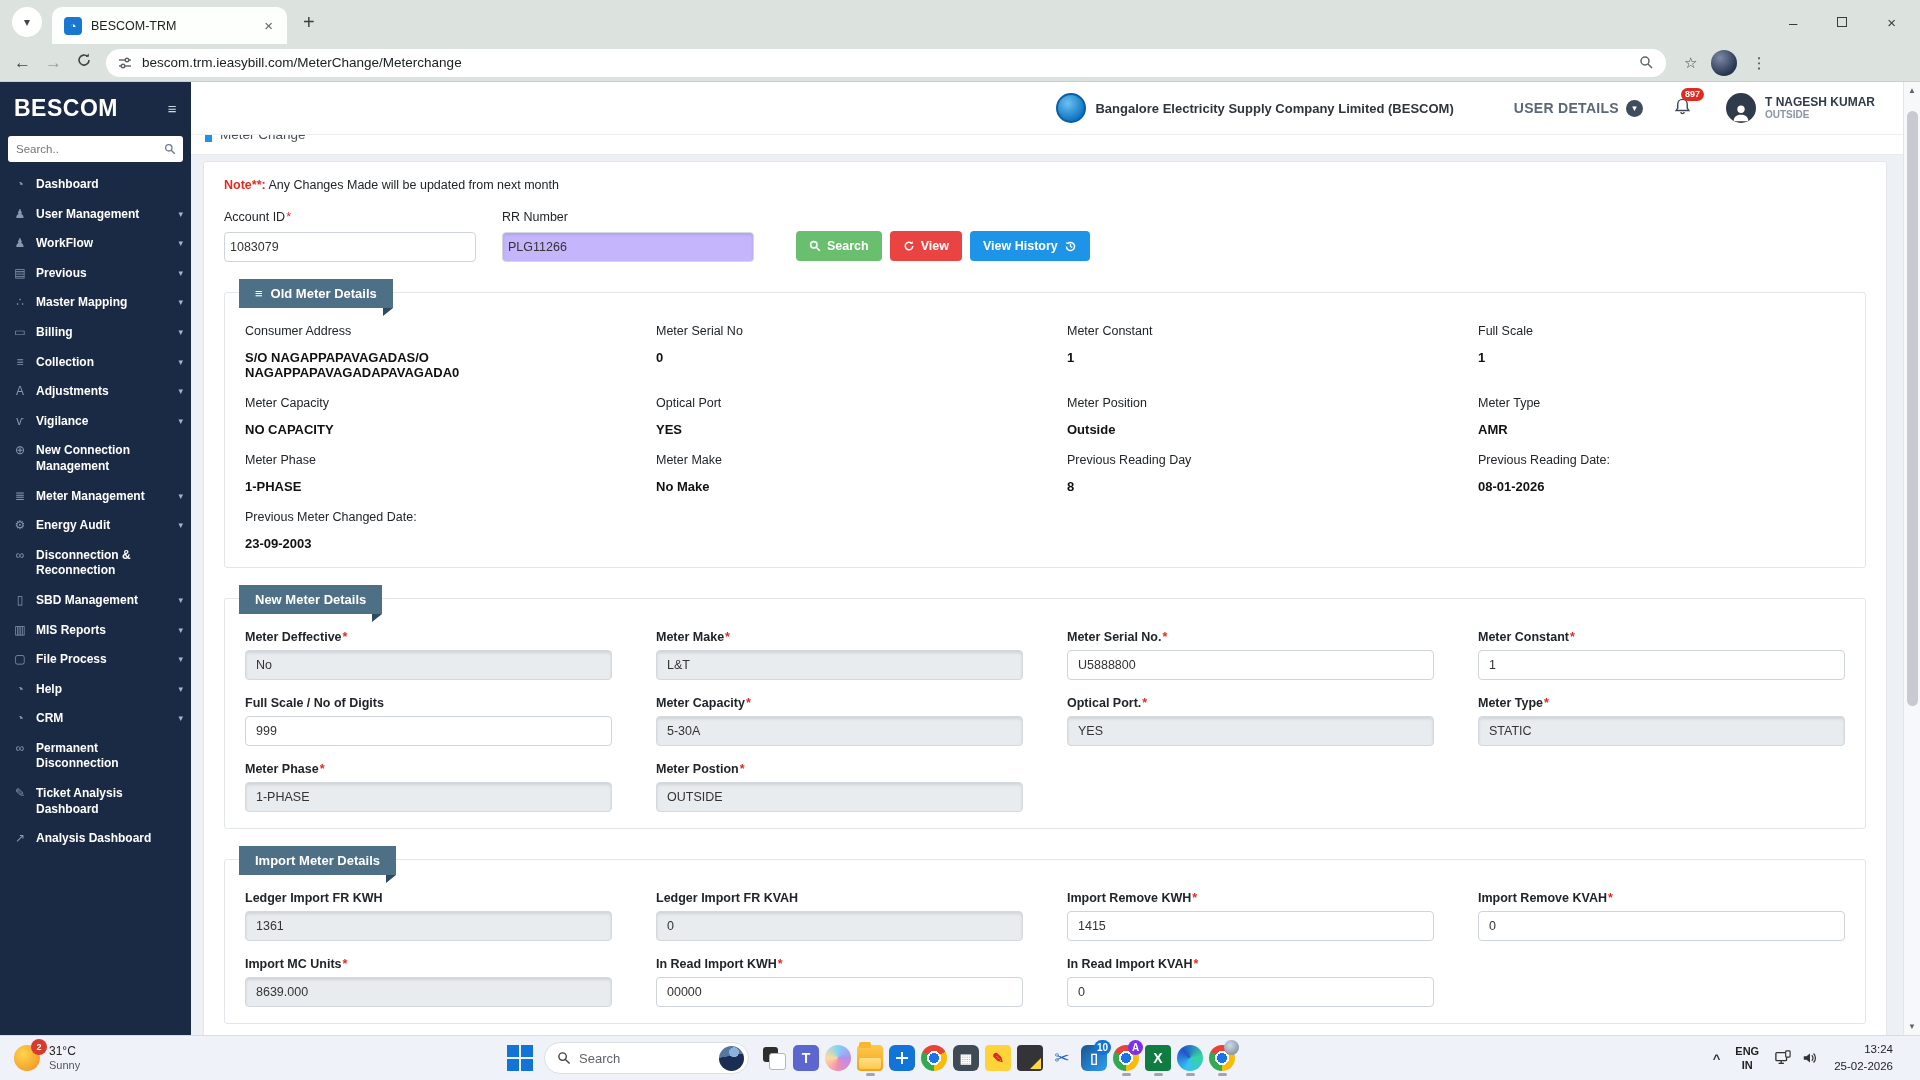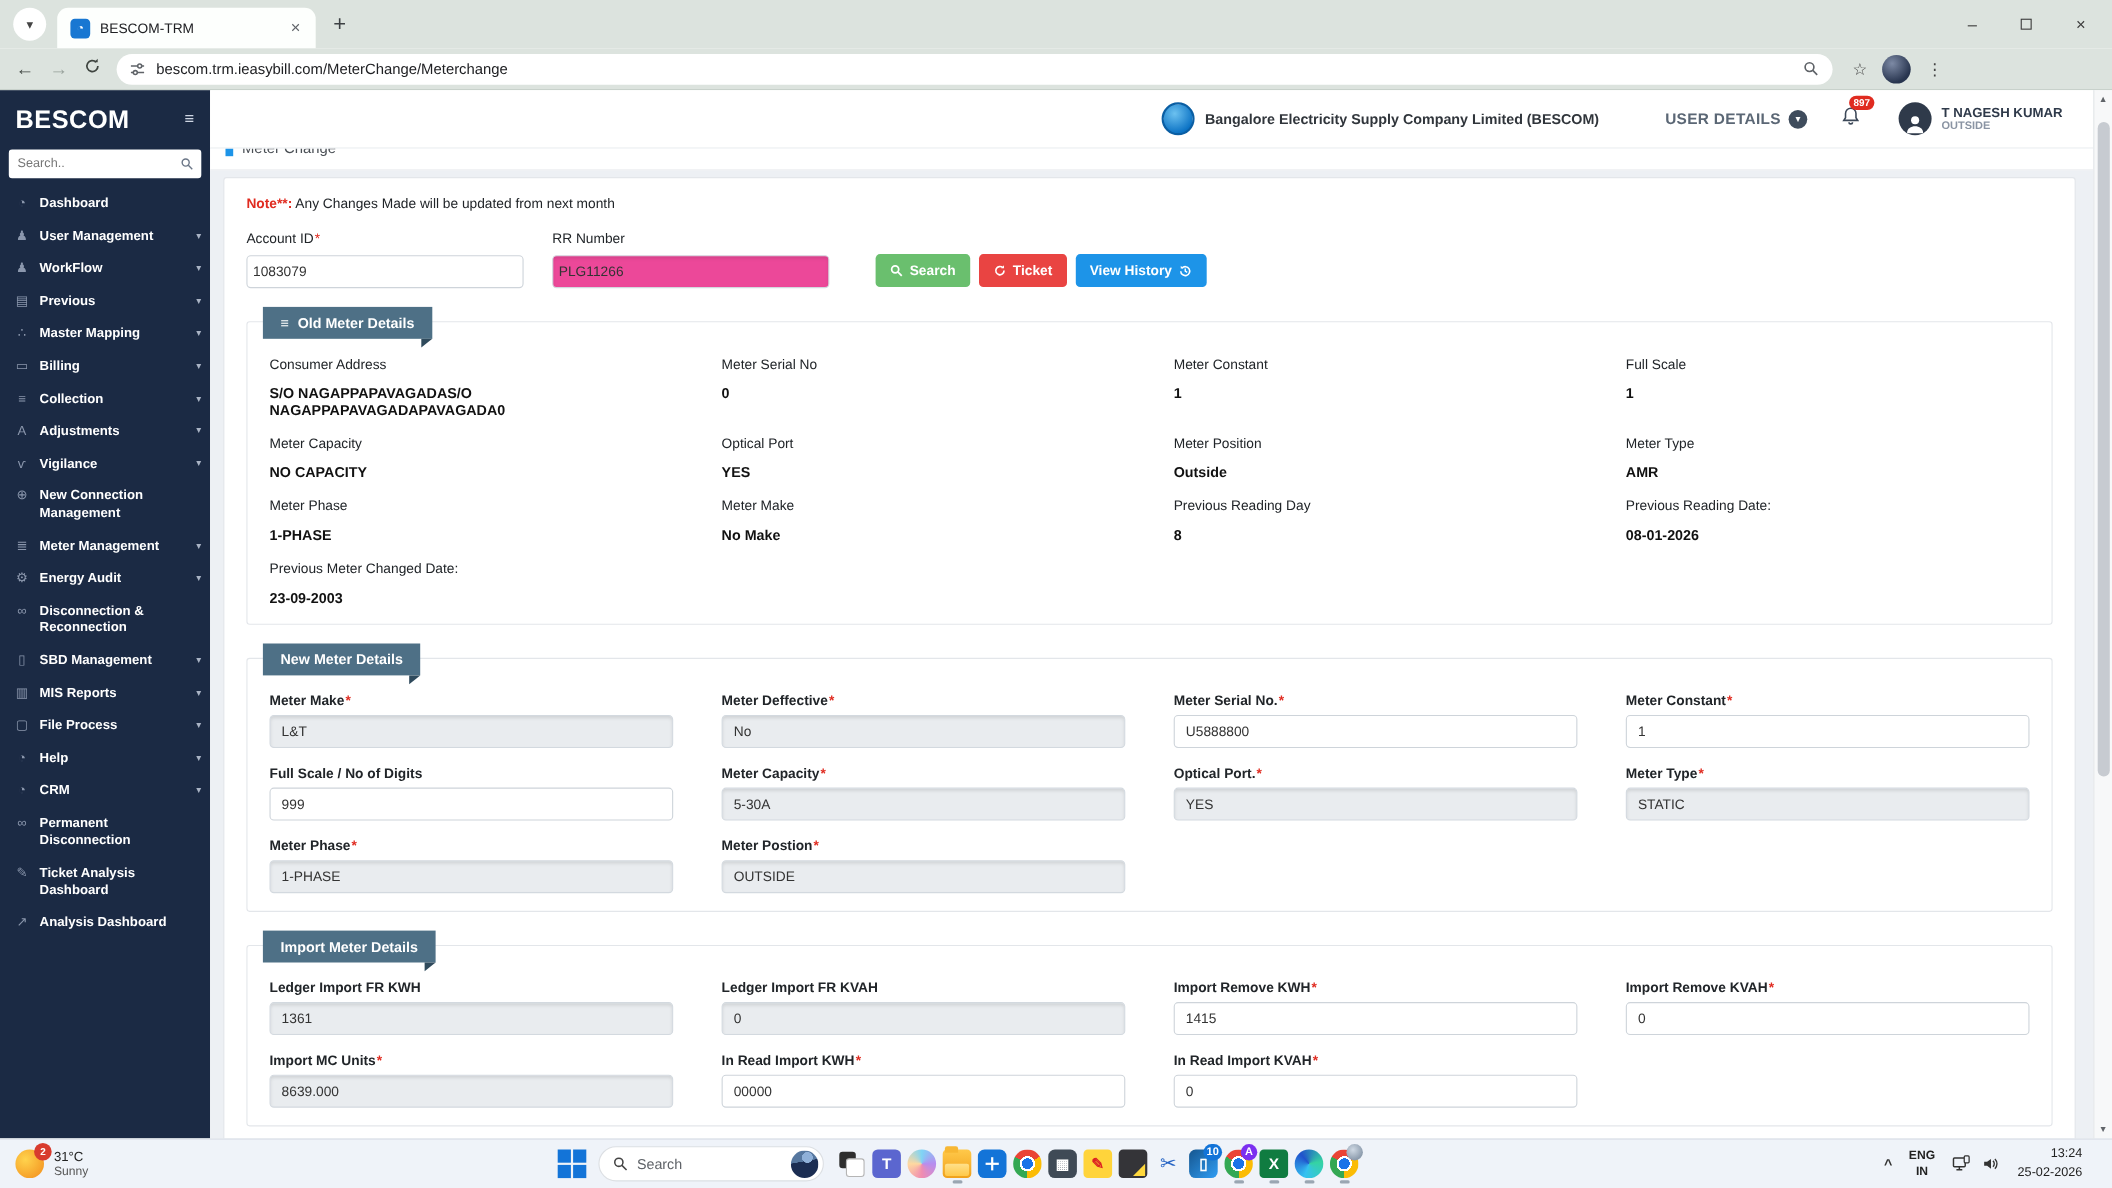--- a/index.html
+++ b/index.html
@@ -61,21 +61,21 @@
   .title-inner{margin-top:-8px;display:flex;align-items:center;gap:8px;padding-left:14px}
   .title-bullet{width:7px;height:14px;background:#1d94e8}
   .page-title{font-size:13.5px;color:#4a4f55}
   .main-card{background:#fff;margin:6px 16px 0 12px;border:1px solid #e3e6ea;border-radius:3px;padding:6px 20px 0}
   .note{font-size:12.5px;margin:10px 0 18px}
   .note .red{color:#e02b20;font-weight:700}
   .acct-row{display:flex;align-items:flex-end;gap:26px;margin-bottom:24px}
   .fblock label,.flabel{display:block;font-size:12.5px;margin-bottom:8px;font-weight:400}
   .req{color:#e02b20;margin-left:1px}
   .txt-input{width:252px;height:30px;border:1px solid #ced4da;border-radius:4px;padding:0 5px;font-size:12.5px;color:#333;font-family:"Liberation Sans",sans-serif}
-  .txt-input.disabled{background:#ec4899;box-shadow:inset 0 2px 3px rgba(0,0,0,.10);border-color:#d3d9df}
+  .txt-input.disabled{background:#c4b5fd;box-shadow:inset 0 2px 3px rgba(0,0,0,.10);border-color:#d3d9df}
   .btn-row{display:flex;gap:8px;margin-left:16px;margin-bottom:1px}
   .btn{height:30px;border:none;border-radius:4px;color:#fff;font-size:12.5px;font-weight:700;padding:0 13px;display:flex;align-items:center;gap:6px;cursor:pointer;font-family:"Liberation Sans",sans-serif}
   .btn-search{background:#6abf6e}
   .btn-reset{background:#e94442}
   .btn-history{background:#1d94e8}
 
   .section{border:1px solid #e3e6ea;border-radius:3px;margin:30px 0 0;padding:0 14px 16px;position:relative}
   .section-tab{position:relative;top:-14px;display:inline-flex;align-items:center;gap:8px;background:#4e7086;color:#fff;font-weight:700;font-size:13px;padding:7px 16px}
   .section-tab::after{content:"";position:absolute;right:0;bottom:-8px;border-style:solid;border-width:8px 10px 0 0;border-color:#2f4a5c transparent transparent transparent}
   .tab-ham{font-size:13px}
@@ -374,21 +374,21 @@
               <circle cx="6" cy="6" r="4" fill="none" stroke="#fff" stroke-width="2"></circle>
               <line x1="9" y1="9" x2="13.5" y2="13.5" stroke="#fff" stroke-width="2"></line>
             </svg>
           <span>Search</span>
         </button>
         <button class="btn btn-reset">
           <svg width="12" height="12" viewBox="0 0 16 16">
               <path d="M13 8a5 5 0 1 1-1.5-3.5" fill="none" stroke="#fff" stroke-width="2"></path>
               <path d="M13 1.5v3.5H9.5z" fill="#fff"></path>
             </svg>
-          <span>Ticket</span>
+          <span>View</span>
         </button>
         <button class="btn btn-history">
           <span>View History</span>
           <svg width="13" height="13" viewBox="0 0 16 16">
               <path d="M3 8a5 5 0 1 0 1.4-3.5" fill="none" stroke="#fff" stroke-width="1.8"></path>
               <path d="M3 2v3h3z" fill="#fff"></path>
               <path d="M8 5v3l2.2 1.3" fill="none" stroke="#fff" stroke-width="1.6"></path>
             </svg>
         </button>
       </div>
@@ -454,26 +454,26 @@
   </div>
         </div>
     </div>
 
     <div class="section">
       <div class="section-tab">
         <span>New Meter Details</span>
       </div>
       <div class="fields-grid">
           <div class="ffield">
+    <div class="flabel"><span>Meter Deffective</span><span class="req">*</span></div>
+    <input class="field-input disabled" type="text" value="No" style="">
+  </div>
+          <div class="ffield">
     <div class="flabel"><span>Meter Make</span><span class="req">*</span></div>
     <input class="field-input disabled" type="text" value="L&amp;T" style="">
-  </div>
-          <div class="ffield">
-    <div class="flabel"><span>Meter Deffective</span><span class="req">*</span></div>
-    <input class="field-input disabled" type="text" value="No" style="">
   </div>
           <div class="ffield">
     <div class="flabel"><span>Meter Serial No.</span><span class="req">*</span></div>
     <input class="field-input" type="text" value="U5888800" style="">
   </div>
           <div class="ffield">
     <div class="flabel"><span>Meter Constant</span><span class="req">*</span></div>
     <input class="field-input" type="text" value="1" style="">
   </div>
           <div class="ffield">

